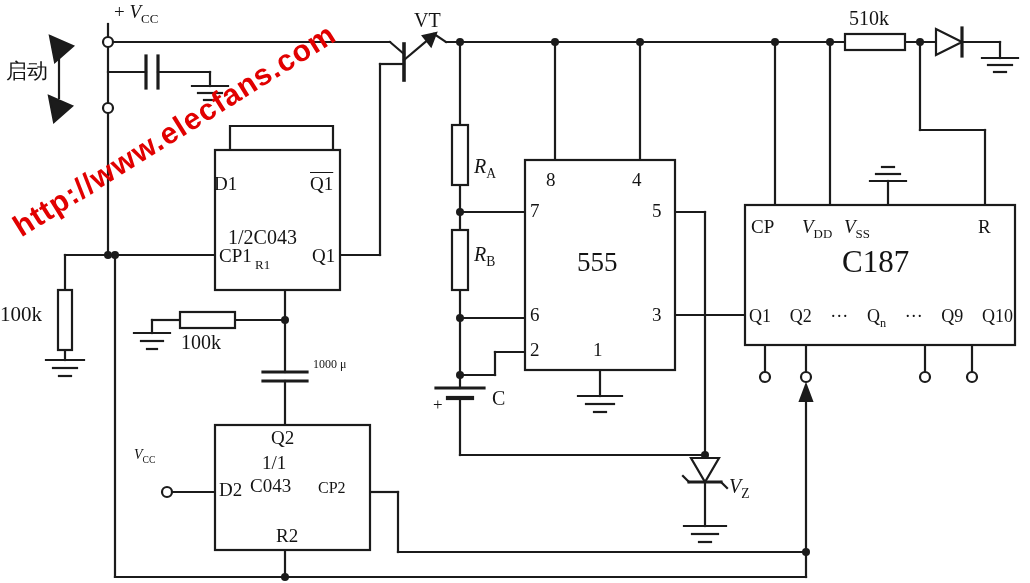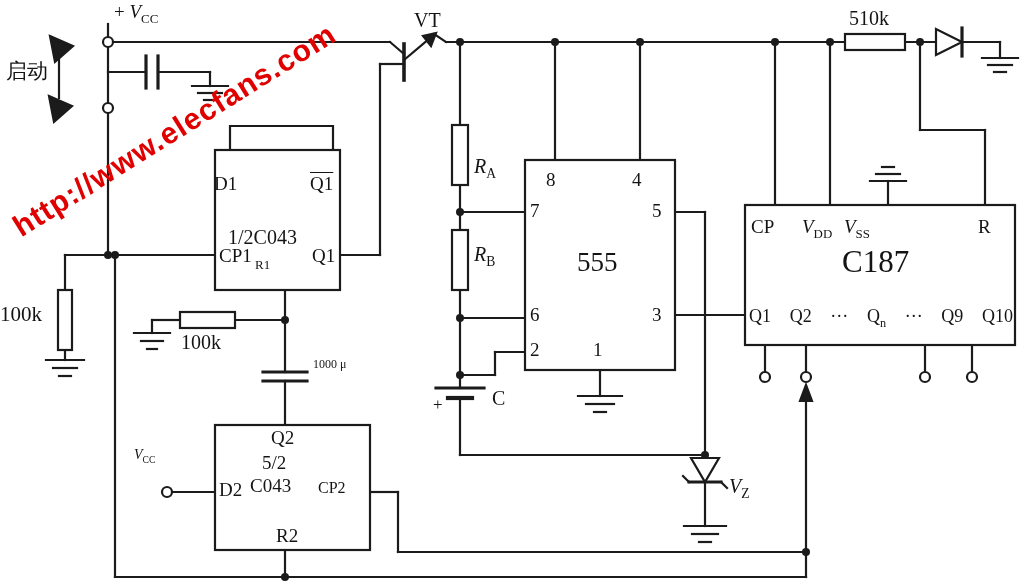--- a/index.html
+++ b/index.html
@@ -270,21 +270,21 @@
   <span><span>···</span><sub></sub></span>
   <span><span>Q9</span><sub></sub></span>
   <span><span>Q10</span><sub></sub></span>
 </div>
 
 <div class="lbl" style="left:0px;top:303px;font-size:21px">100k</div>
 <div class="lbl" style="left:181px;top:332px;font-size:20px">100k</div>
 <div class="lbl" style="left:313px;top:358px;font-size:12px">1000 μ</div>
 
 <div class="lbl" style="left:271px;top:428px;font-size:19px">Q2</div>
-<div class="lbl" style="left:262px;top:453px;font-size:19px">5/2</div>
+<div class="lbl" style="left:262px;top:453px;font-size:19px">1/1</div>
 <div class="lbl" style="left:250px;top:476px;font-size:19px">C043</div>
 <div class="lbl" style="left:219px;top:480px;font-size:19px">D2</div>
 <div class="lbl" style="left:318px;top:480px;font-size:16px">CP2</div>
 <div class="lbl" style="left:276px;top:526px;font-size:19px">R2</div>
 <div class="lbl" style="left:134px;top:448px;font-size:14px"><span class="it">V</span><sub>CC</sub></div>
 
 <div class="lbl" style="left:492px;top:388px;font-size:20px">C</div>
 <div class="lbl" style="left:433px;top:396px;font-size:17px">+</div>
 <div class="lbl" style="left:729px;top:476px;font-size:20px"><span class="it">V</span><sub>Z</sub></div>
 

